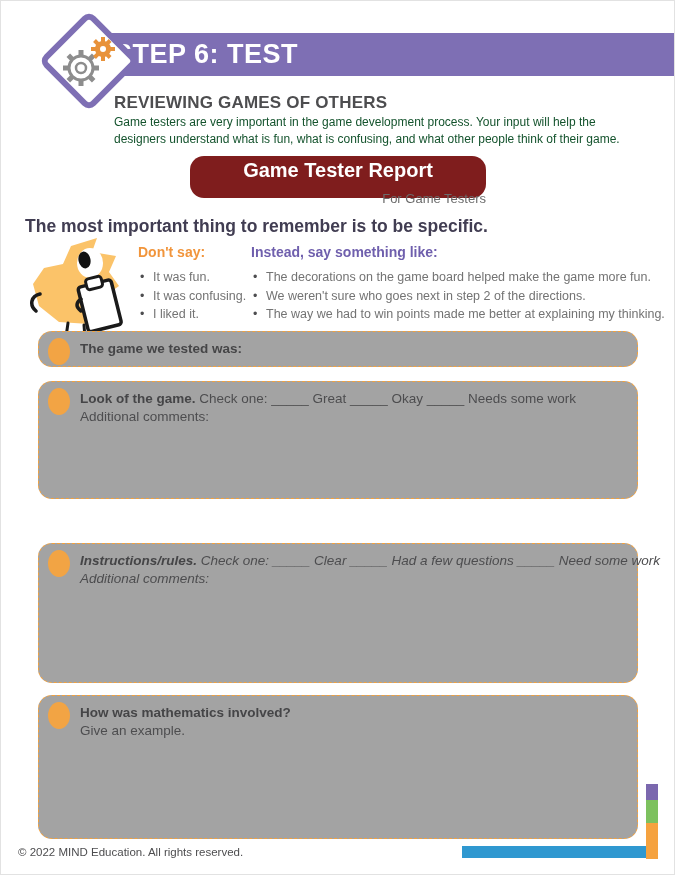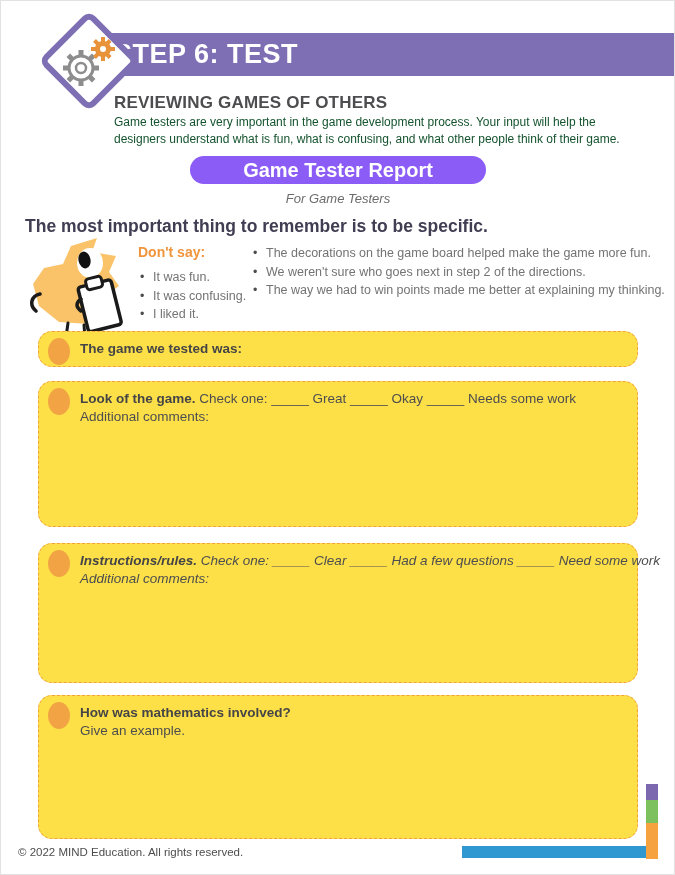--- a/index.html
+++ b/index.html
@@ -27,28 +27,28 @@
   .subtitle {
     position: absolute; left: 113px; top: 84px;
     color: #4d4d4f; font-size: 17px; font-weight: bold; letter-spacing: .2px; margin-top: 8px;
   }
   .intro {
     position: absolute; left: 113px; top: 113px; width: 545px;
     color: #14532d; font-size: 12px; line-height: 17px;
   }
   
   .pill {
-    position: absolute; left: 189px; top: 155px; width: 296px; height: 28px;
-    background: #8b5cf6; border-radius: 14px;
+    position: absolute; left: 189px; top: 155px; width: 296px; height: 42px;
+    background: #7f1d1d; border-radius: 14px;
     color: #ffffff; font-size: 20px; font-weight: bold;
     text-align: center; line-height: 28px;
   }
   .pill-sub {
     position: absolute; left: 189px; top: 190px; width: 296px;
-    text-align: center; font-style: italic; color: #6b6b6b; font-size: 13px;
+    text-align: right; color: #6b6b6b; font-size: 13px;
   }
   
   .tips-heading {
     position: absolute; left: 24px; top: 215px;
     color: #413d52; font-size: 17.5px; font-weight: bold;
   }
   .mascot { position: absolute; left: 28px; top: 236px; }
   .tip-col { position: absolute; top: 243px; }
   .tip-col.dont { left: 137px; width: 115px; }
   .tip-col.instead { left: 250px; width: 400px; }
@@ -59,33 +59,33 @@
   .tip-list li {
     position: relative; padding-left: 15px; white-space: nowrap;
     color: #737373; font-size: 12.5px; line-height: 18.5px;
   }
   .tip-list li::before {
     content: "\2022"; position: absolute; left: 2px; color: #4d4d4f;
   }
   
   .fbox {
     position: absolute; left: 37px; width: 600px;
-    border: 1.6px dashed #f2a13e; border-radius: 14px; background: #fde047;
+    border: 1.6px dashed #f2a13e; border-radius: 14px; background: #a3a3a3;
   }
   .fbox .dot {
     position: absolute; left: 9px; top: 6px; width: 22px; height: 27px;
     background: #f2a444; border-radius: 50%;
   }
   .fbox .ftext {
     position: absolute; left: 41px; top: 8px; right: 8px;
     color: #4d4d4f; font-size: 13.5px; line-height: 17.5px; white-space: nowrap;
   }
   .fbox .ftext b { font-weight: bold; color: #454547; }
   .box1 { top: 330px; height: 36px; }
-  .box2 { top: 380px; height: 146px; }
+  .box2 { top: 380px; height: 118px; }
   .box3 { top: 542px; height: 140px; font-style: italic; }
   .box4 { top: 694px; height: 144px; }
   
   .footer {
     position: absolute; left: 17px; top: 845px;
     color: #4d4d4f; font-size: 11.5px;
   }
   .bar { position: absolute; }
   .bar.purple { left: 645px; top: 783px; width: 12px; height: 16px; background: #7b68ae; }
   .bar.green  { left: 645px; top: 799px; width: 12px; height: 23px; background: #7dc15f; }
@@ -163,20 +163,21 @@
   <div class="tip-col dont">
     <div class="tip-title orange">Don't say:</div>
     <ul class="tip-list">
       <li>It was fun.</li>
       <li>It was confusing.</li>
       <li>I liked it.</li>
     </ul>
   </div>
 
   <div class="tip-col instead">
+    <div class="tip-title purple">Instead, say something like:</div>
     <ul class="tip-list">
       <li>The decorations on the game board helped make the game more fun.</li>
       <li>We weren't sure who goes next in step 2 of the directions.</li>
       <li>The way we had to win points made me better at explaining my thinking.</li>
     </ul>
   </div>
 
   <div class="fbox box1">
     <span class="dot"></span>
     <div class="ftext">

